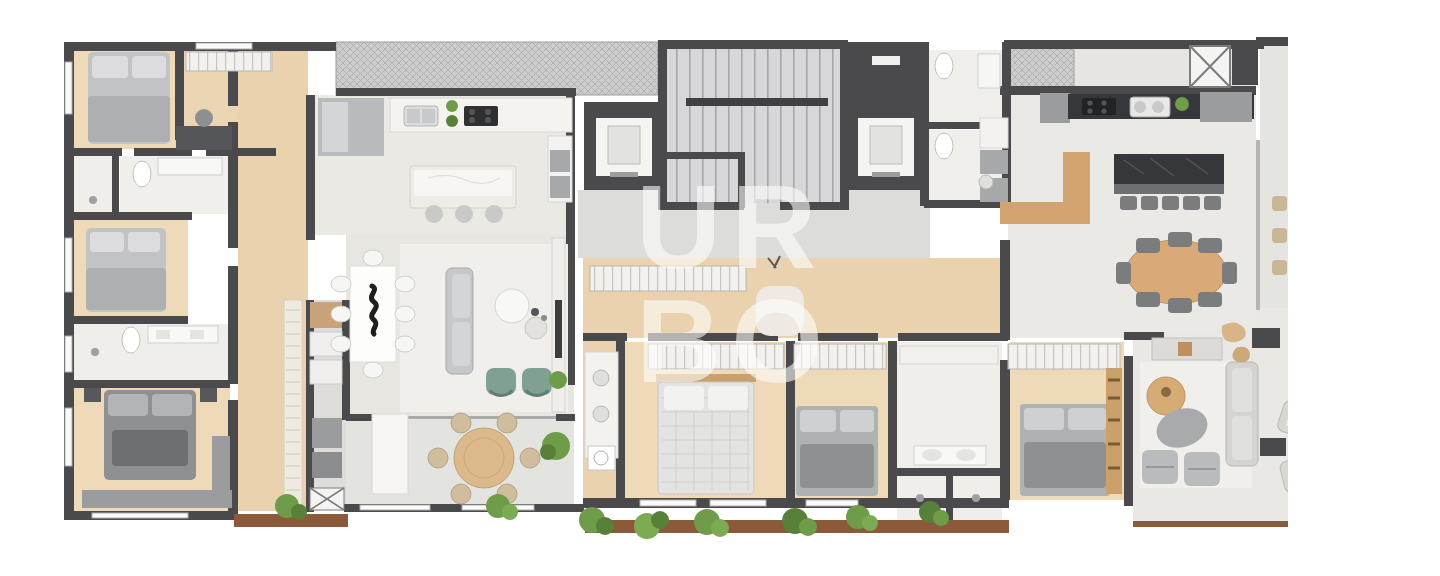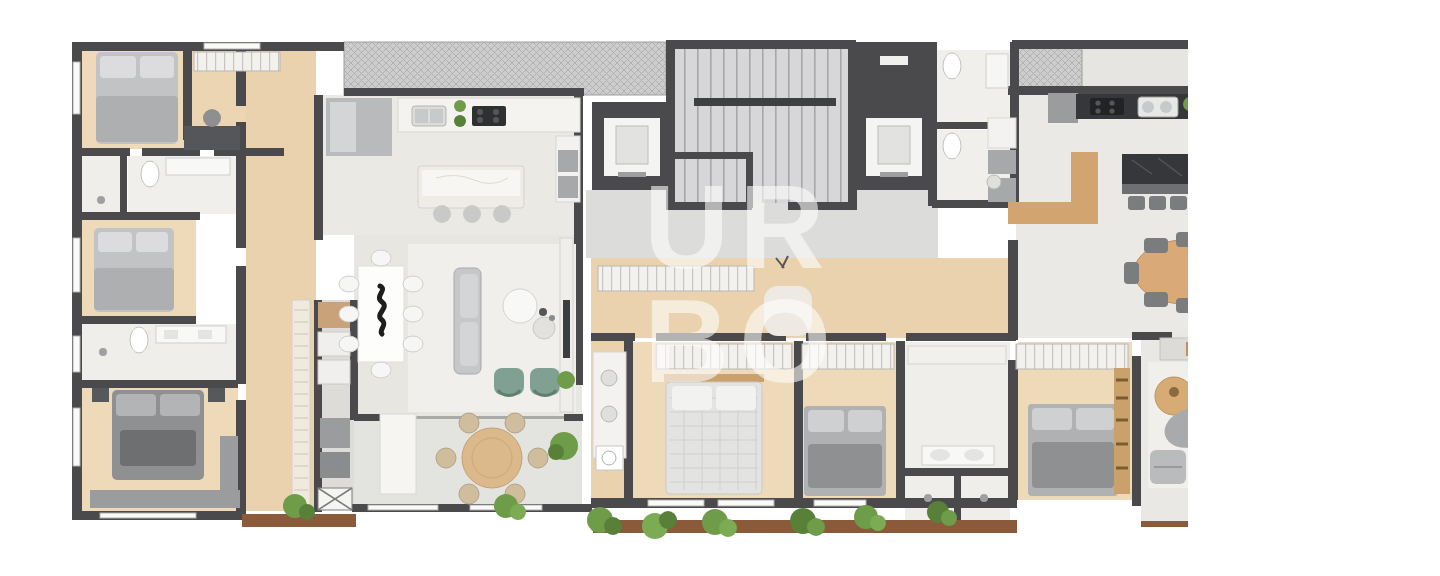--- a/index.html
+++ b/index.html
@@ -1,17 +1,17 @@
 <!DOCTYPE html>
 <html><head>
 <meta charset="utf-8">
 <style>
   html,body{margin:0;padding:0;background:#ffffff;}
-  .stage{position:relative;width:1180px;height:576px;background:#ffffff;overflow:hidden;
-         font-family:"Liberation Sans", sans-serif;margin-left:8px;}
+  .stage{position:relative;width:1288px;height:576px;background:#ffffff;overflow:hidden;
+         font-family:"Liberation Sans", sans-serif;}
   svg{display:block}
   text{font-family:"Liberation Sans", sans-serif;}
   .watermark{font-weight:bold;fill:rgba(255,255,255,0.58);letter-spacing:10px;font-size:118px;}
   .logo-tagline{fill:#a39e97;font-size:8px;letter-spacing:2.6px;font-weight:bold;}
   .logo-brand{fill:#ffffff;font-size:41px;font-weight:bold;letter-spacing:7px;}
   .logo-script{fill:#cf9f33;font-size:30px;font-style:italic;font-family:"DejaVu Serif", serif;}
 </style>
 </head>
 <body>
 

